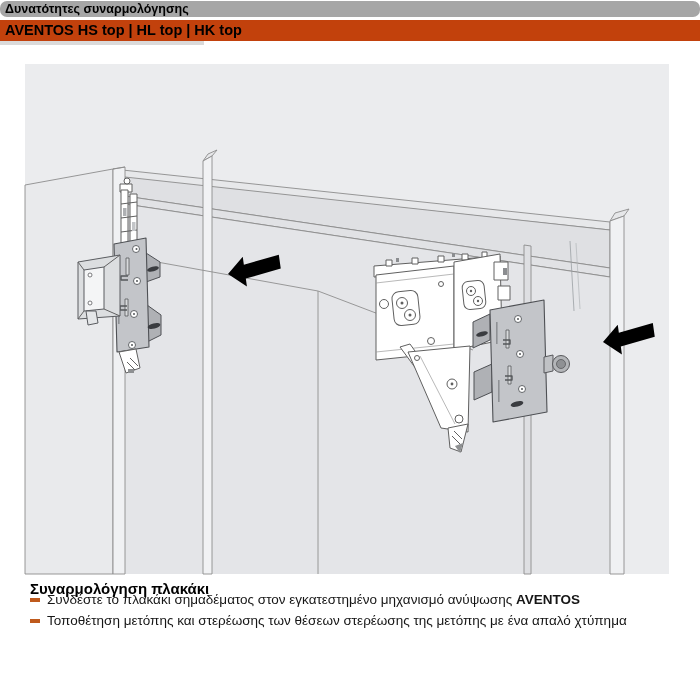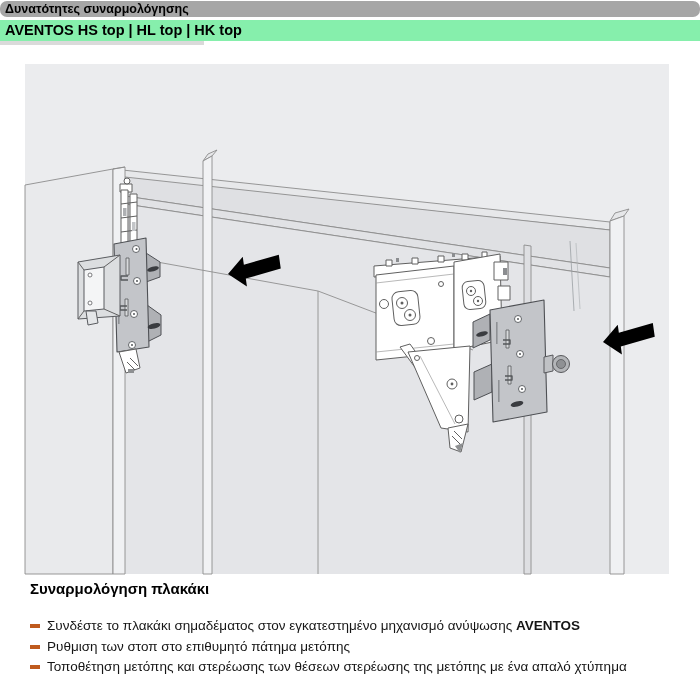--- a/index.html
+++ b/index.html
@@ -8,33 +8,33 @@
     font-family:"Liberation Sans","DejaVu Sans",sans-serif;
     -webkit-font-smoothing:antialiased;
   }
   .bar{position:absolute;left:0;width:700px;box-sizing:border-box;
        font-weight:bold;color:#000;padding-left:5px;}
   .bar1{top:1px;height:16px;background:#a6a6a6;font-size:12.5px;line-height:16px;}
   .bar2{top:20px;height:21px;background:#bdbdbd;font-size:14.5px;line-height:21px;}
   .bar2-sub{position:absolute;left:0;top:41px;width:204px;height:4px;background:#dadada;}
   svg.ill{position:absolute;left:0;top:0;}
   .section-head{position:absolute;left:30px;top:580px;font-size:15px;font-weight:bold;color:#000;}
-  .bullets{position:absolute;left:30px;top:618px;width:650px;}
+  .bullets{position:absolute;left:30px;top:592px;width:650px;}
   .bullet-row{display:flex;align-items:flex-start;margin-bottom:4.5px;
               font-size:13.5px;line-height:16px;color:#161616;}
   .bullet-mark{flex:0 0 auto;width:10px;height:4px;margin-top:6px;margin-right:7px;}
   .bullet-text b{font-weight:bold;}
 </style>
 </head>
 <body>
 
 <div class="bar bar1" style="background: rgb(166, 166, 166); border-radius: 7px;">
   <span>Δυνατότητες συναρμολόγησης</span>
 </div>
-<div class="bar bar2" style="background: #86efac;">
+<div class="bar bar2" style="background: #c2410c;">
   <span>AVENTOS HS top | HL top | HK top</span>
 </div>
 <div class="bar2-sub"></div>
 
 <svg class="ill" width="700" height="700" viewBox="0 0 700 700">
 
   <rect x="25" y="64" width="644" height="510" fill="#ebecee"></rect>
 
   <g stroke="#8c8c8c" stroke-width="0.9" fill="none" stroke-linejoin="round">
 
@@ -227,19 +227,15 @@
 
 <div class="section-head">Συναρμολόγηση πλακάκι</div>
 
 <div class="bullets">
   <div class="bullet-row">
     <span class="bullet-mark" style="background: rgb(191, 90, 29);"></span>
     <span class="bullet-text"><span>Συνδέστε το πλακάκι σημαδέματος στον εγκατεστημένο μηχανισμό ανύψωσης </span><b>AVENTOS</b></span>
   </div>
   <div class="bullet-row">
     <span class="bullet-mark" style="background: rgb(191, 90, 29);"></span>
-    <span class="bullet-text"><span>Ρυθμιση των στοπ στο επιθυμητό πάτημα μετόπης</span><b></b></span>
-  </div>
-  <div class="bullet-row">
-    <span class="bullet-mark" style="background: rgb(191, 90, 29);"></span>
     <span class="bullet-text"><span>Τοποθέτηση μετόπης και στερέωσης των θέσεων στερέωσης της μετόπης με ένα απαλό χτύπημα</span><b></b></span>
   </div>
 </div>
 
 </body></html>

